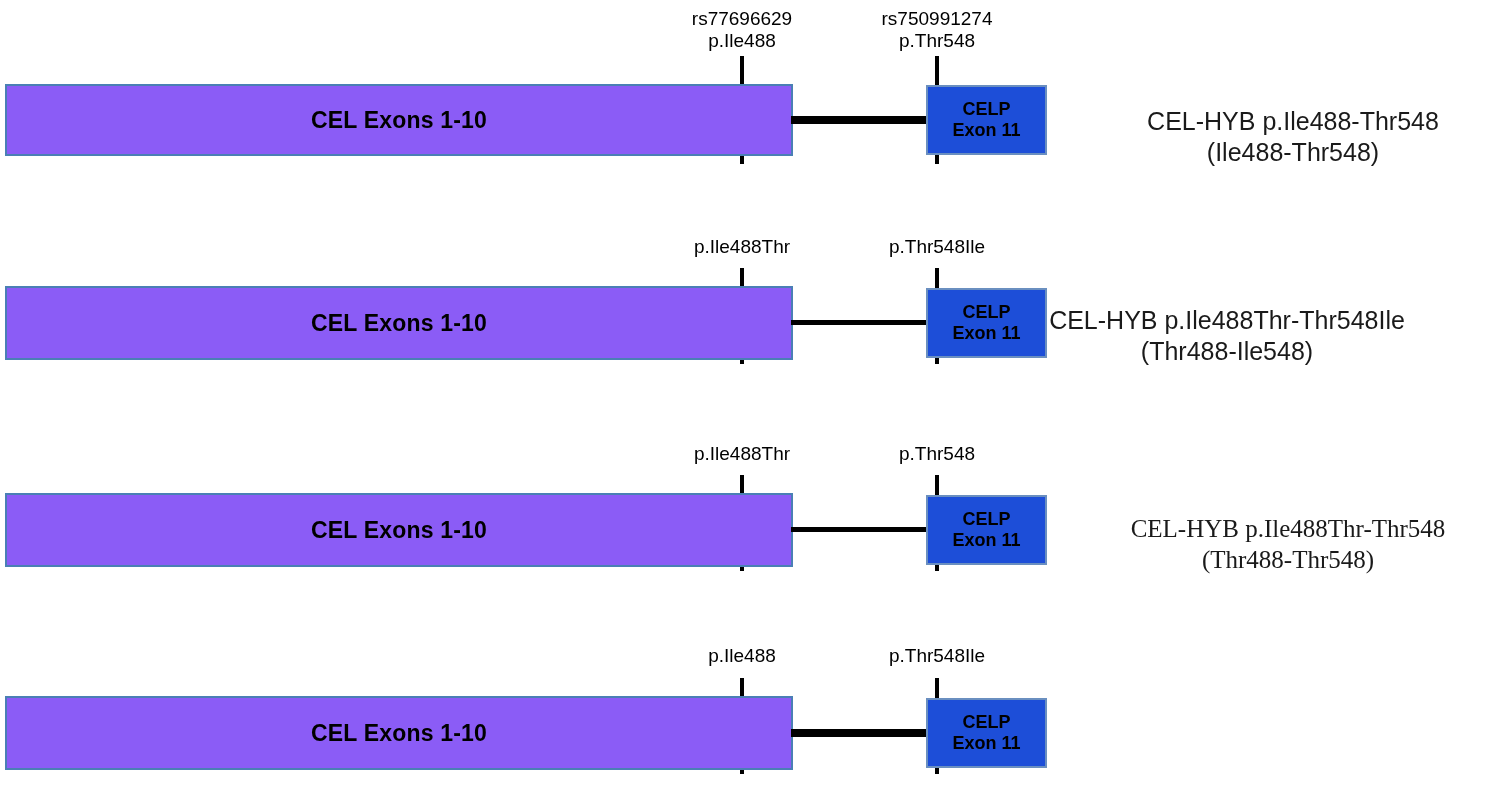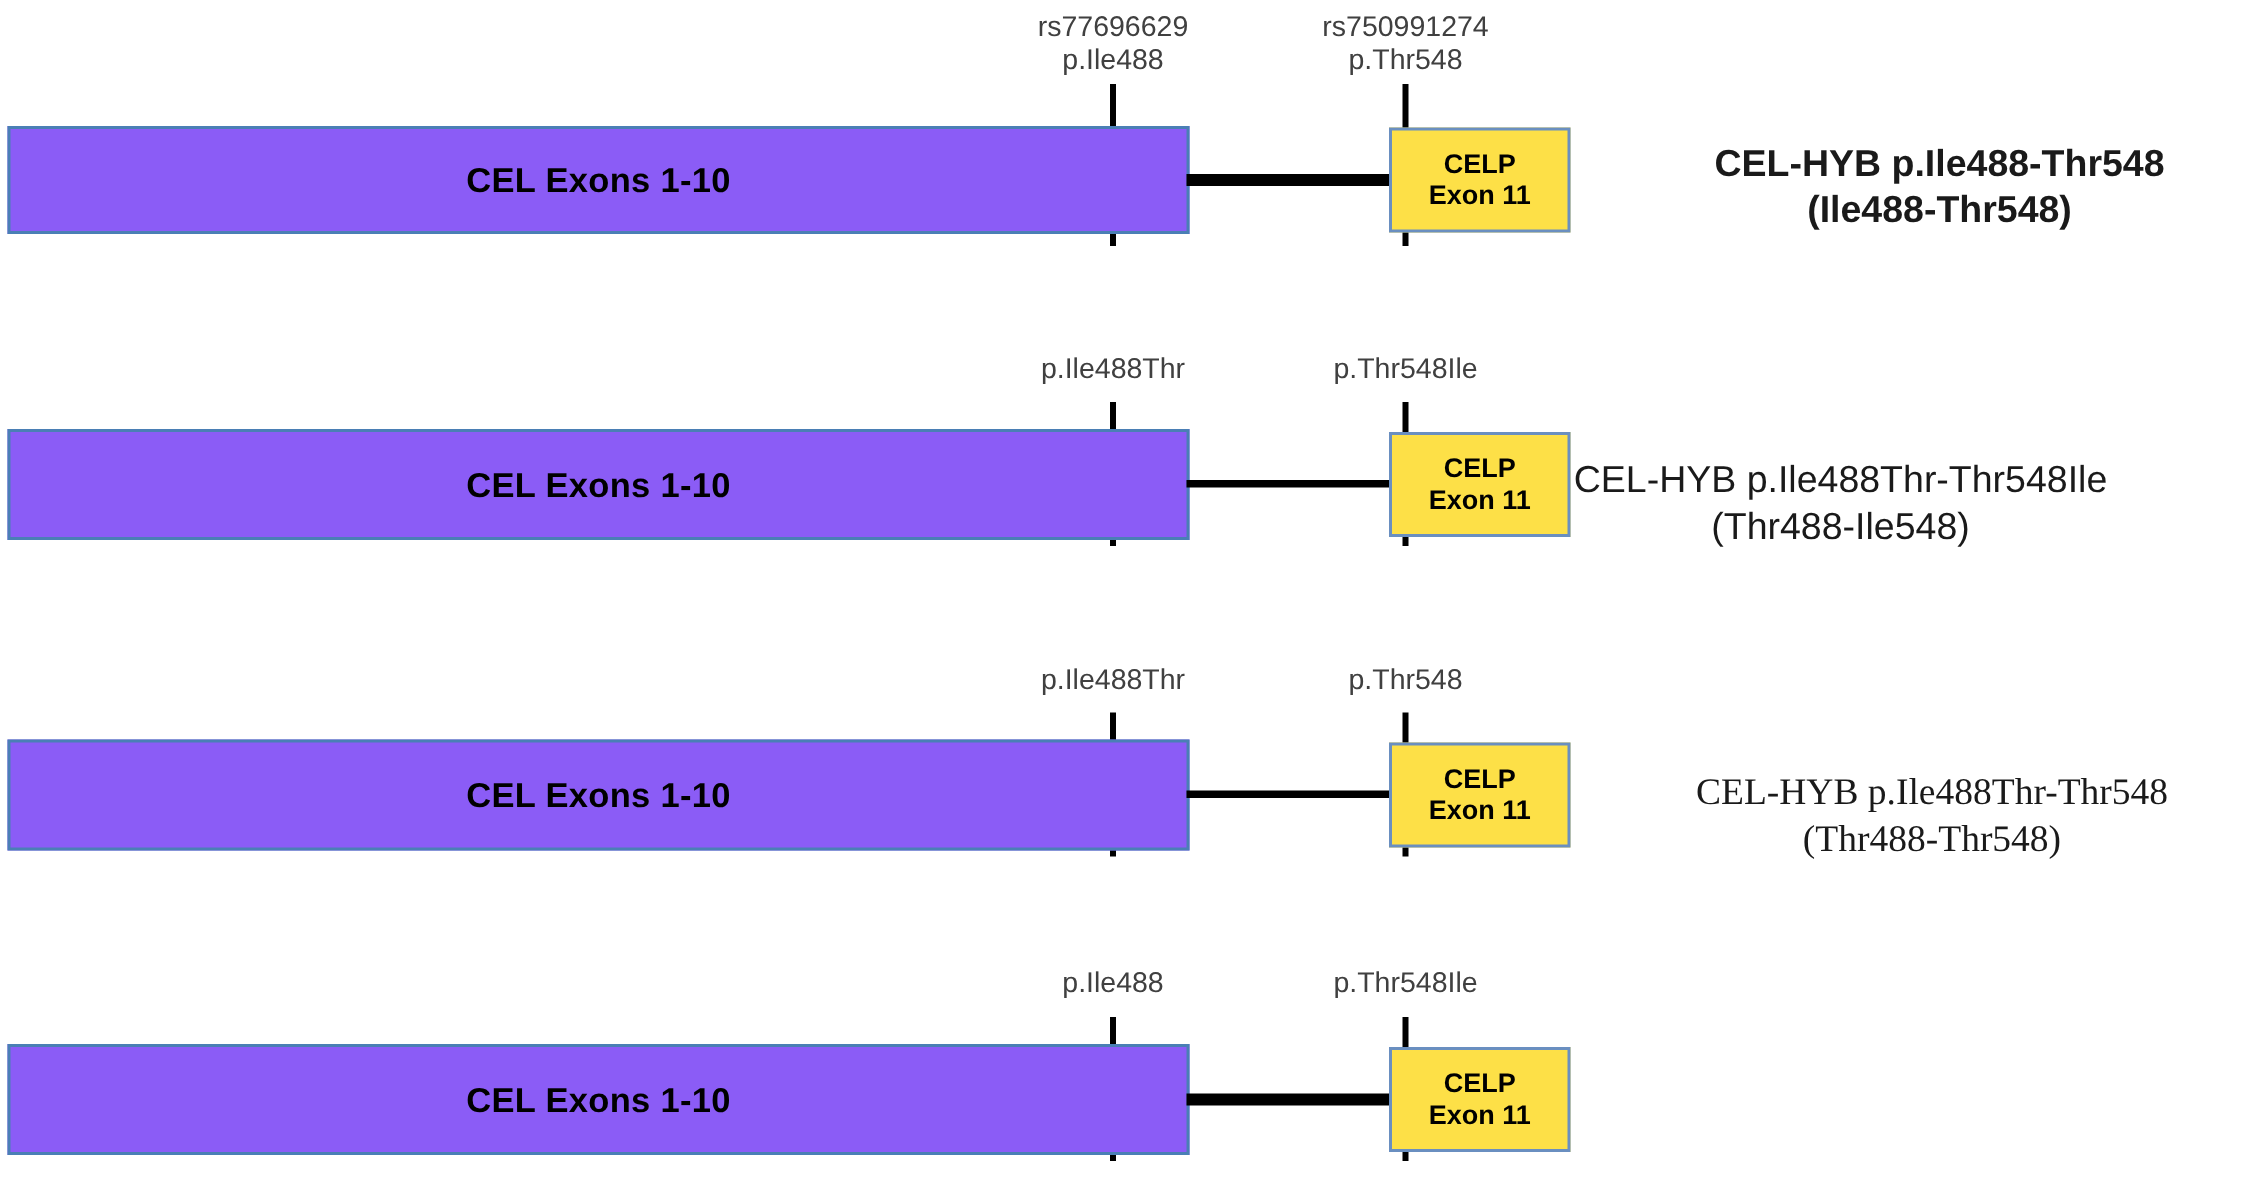--- a/index.html
+++ b/index.html
@@ -26,21 +26,21 @@
     position: absolute;
     left: 0;
     width: 1506px;
   }
 
   
   .marker-label {
     position: absolute;
     text-align: center;
     font-size: 19px;
-    color: #404040;
+    color: #000000;
     line-height: 1.18;
     white-space: nowrap;
     transform: translateX(-50%);
     font-weight: 400;
   }
   .marker-label .ln {
     display: block;
   }
 
   
@@ -68,21 +68,21 @@
 
   
   .connector {
     position: absolute;
     background: #000000;
   }
 
   
   .celp-box {
     position: absolute;
-    background: #fde047;
+    background: #1d4ed8;
     border: 2px solid #6a8fc0;
     display: flex;
     flex-direction: column;
     align-items: center;
     justify-content: center;
   }
   .celp-box .celp-line {
     font-size: 18px;
     font-weight: bold;
     color: #000000;
@@ -125,21 +125,21 @@
       <span class="cel-text">CEL Exons 1-10</span>
     </div>
 
     <div class="connector" style="left:791px; top:116px; width:140px; height:8px;"></div>
 
     <div class="celp-box" style="left:926px; top:85px; width:121px; height:70px;">
       <span class="celp-line">CELP</span>
       <span class="celp-line">Exon 11</span>
     </div>
 
-    <div class="row-caption" style="left:1083px; top:94px; width:420px;font-weight:bold;">
+    <div class="row-caption" style="left:1083px; top:106px; width:420px;">
       <span class="cap-main">CEL-HYB p.Ile488-Thr548</span>
       <span class="cap-sub">(Ile488-Thr548)</span>
     </div>
   </div>
 
   <div class="row" style="top:0px;">
 
     <div class="marker-label" style="left:742px; top:236px;">
       <span class="ln">p.Ile488Thr</span>
     </div>

